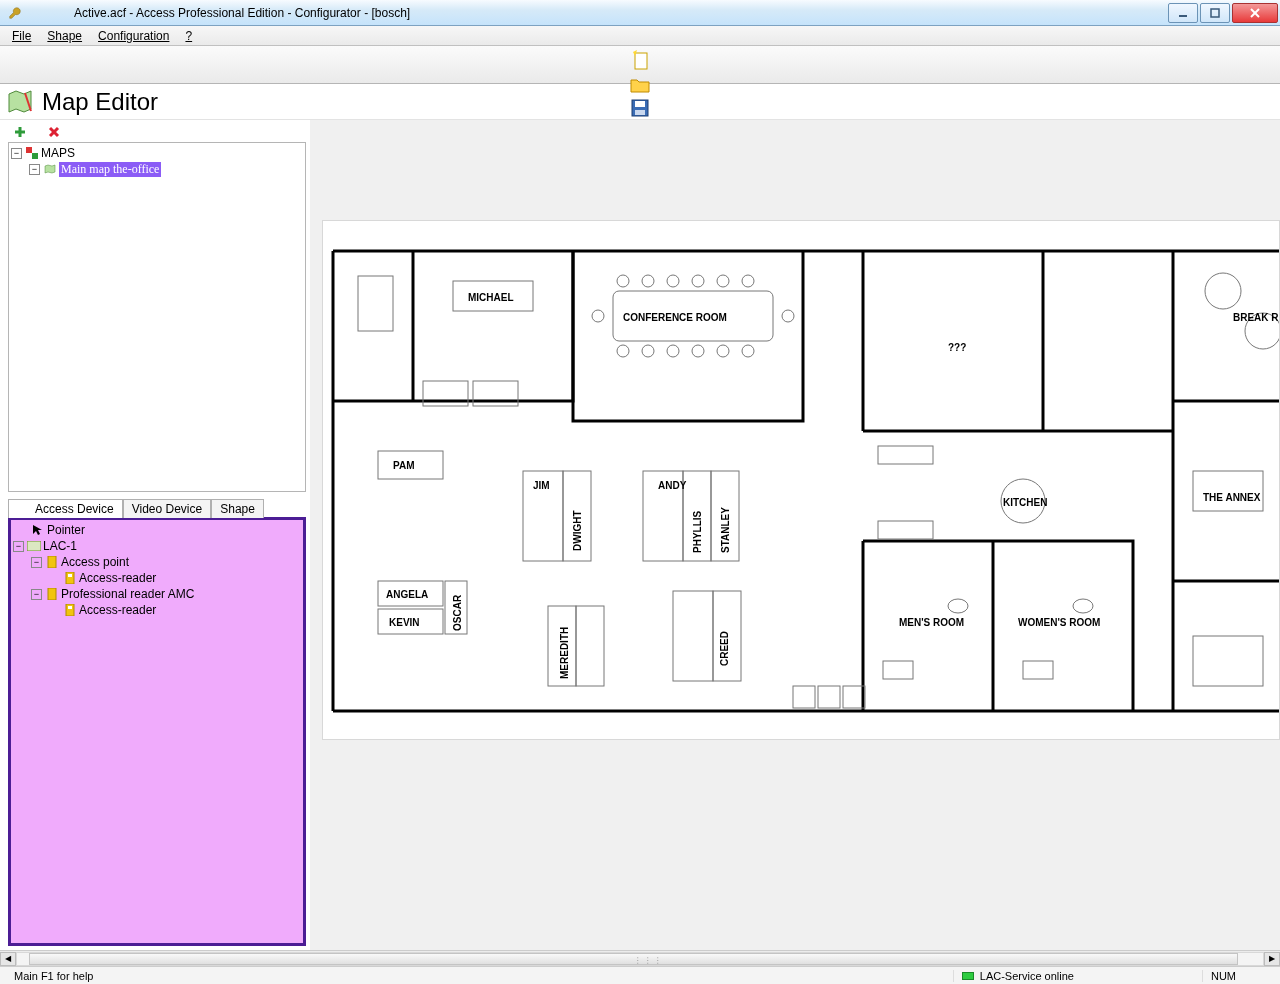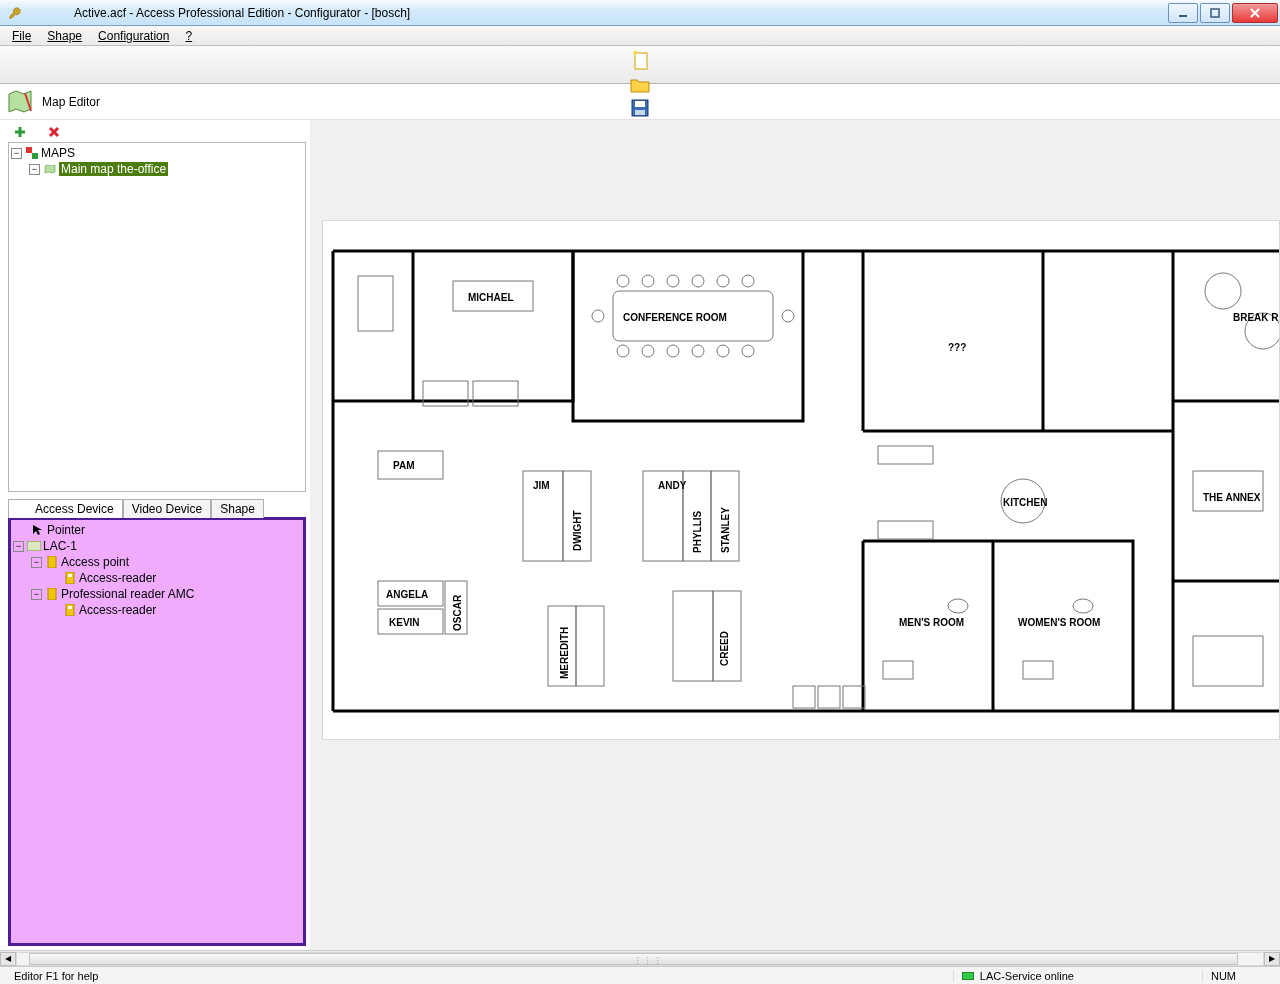--- a/index.html
+++ b/index.html
@@ -24,32 +24,32 @@
 .toolbar { height: 38px; background: linear-gradient(#fbfbfb,#eaeaea); border-bottom:1px solid #b5b5b5; display:flex; align-items:center; padding:2px 4px;flex-direction:column; }
 .toolbar .tbtn { width:28px; height:30px; border:1px solid transparent; display:flex; align-items:center; justify-content:center; border-radius:2px; margin-right:1px; }
 .toolbar .sep { width:1px; height:28px; background:#b5b5b5; margin:0 3px; }
 .toolbar .spacer { flex:1; }
 .brand { font-weight:bold; color:#e4002b; font-size:18px; letter-spacing:1px; display:flex; align-items:center; margin-right:10px;}
 .brand .brand-ring { width:16px; height:16px; border:1.5px solid #555; border-radius:50%; margin-right:6px; display:flex; align-items:center; justify-content:center; font-size:9px; color:#555; font-weight:normal;}
 
 
 .editor-header { height: 36px; display:flex; align-items:center; padding:4px 6px; border-bottom:1px solid #e3e3e3; background:#fff;}
 .editor-header .hdr-icon { width:28px; height:28px; margin-right:8px; display:flex; align-items:center; justify-content:center;}
-.editor-header .hdr-title { font-size:12px; }
+.editor-header .hdr-title { font-size:24px; }
 
 
 .body-row { display:flex; height: calc(984px - 26px - 20px - 38px - 36px - 16px - 18px); }
 .left-col { width: 310px; display:flex; flex-direction:column; padding:2px 4px 4px 8px; }
 .left-col .mini-toolbar { height:20px; display:flex; align-items:center; gap:18px; padding-left:4px;}
 .mini-toolbar .mini-btn { width:16px; height:16px; display:flex; align-items:center; justify-content:center; }
 .tree-panel { flex:0 0 350px; border:1px solid #b5b5b5; background:#fff; font-size:12px; padding:2px; overflow:auto;}
 .tree-row { display:flex; align-items:center; height:16px; white-space:nowrap;}
 .tree-row .expander { width:11px; height:11px; border:1px solid #888; font-size:9px; line-height:9px; text-align:center; margin-right:3px;}
 .tree-row .t-icon { width:14px; height:12px; margin-right:2px; display:flex; align-items:center; justify-content:center;}
-.tree-row.selected .lbl { background:#4d7c0f; color:#fff; padding:0 2px;}
+.tree-row.selected .lbl { background:#8b5cf6; color:#fff; padding:0 2px;font-family:Liberation Serif, serif;}
 .tree-indent-1 { padding-left:18px;}
 .tree-indent-2 { padding-left:36px;}
 
 .tabstrip { display:flex; margin-top:6px; font-size:12px;}
 .tabstrip .tab { border:1px solid #b0b0b0; border-bottom:none; padding:2px 8px; background:#f4f4f4; position:relative; top:1px;}
 .tabstrip .tab.active { background:#fff;padding-left:26px; }
 .device-panel { flex:1; border:3px solid #4c1d95; background:#f0abfc; font-size:12px; padding:2px; overflow:auto;}
 .dp-row { display:flex; align-items:center; height:16px; white-space:nowrap;}
 .dp-row .expander { width:11px; height:11px; border:1px solid #888; font-size:9px; line-height:9px; text-align:center; margin-right:3px;}
 .dp-row .t-icon { width:14px; height:12px; margin-right:2px; display:flex; align-items:center; justify-content:center;}
@@ -492,19 +492,19 @@
   <div class="arrow">◀</div>
   <div class="track">
       <div class="thumb">
         <span class="grip">⋮⋮⋮</span>
       </div>
     </div>
   <div class="arrow">▶</div>
 </div>
 
 <div class="statusbar">
-  <div class="cell">Editor F1 for help</div>
+  <div class="cell">Main F1 for help</div>
   <div class="flex"></div>
   <div class="cell"><span class="led"></span><span>LAC-Service online</span></div>
   <div class="cell" style="width:120px"></div>
   <div class="cell">NUM</div>
   <div class="cell" style="width:30px"></div>
 </div>
 
 </body></html>

